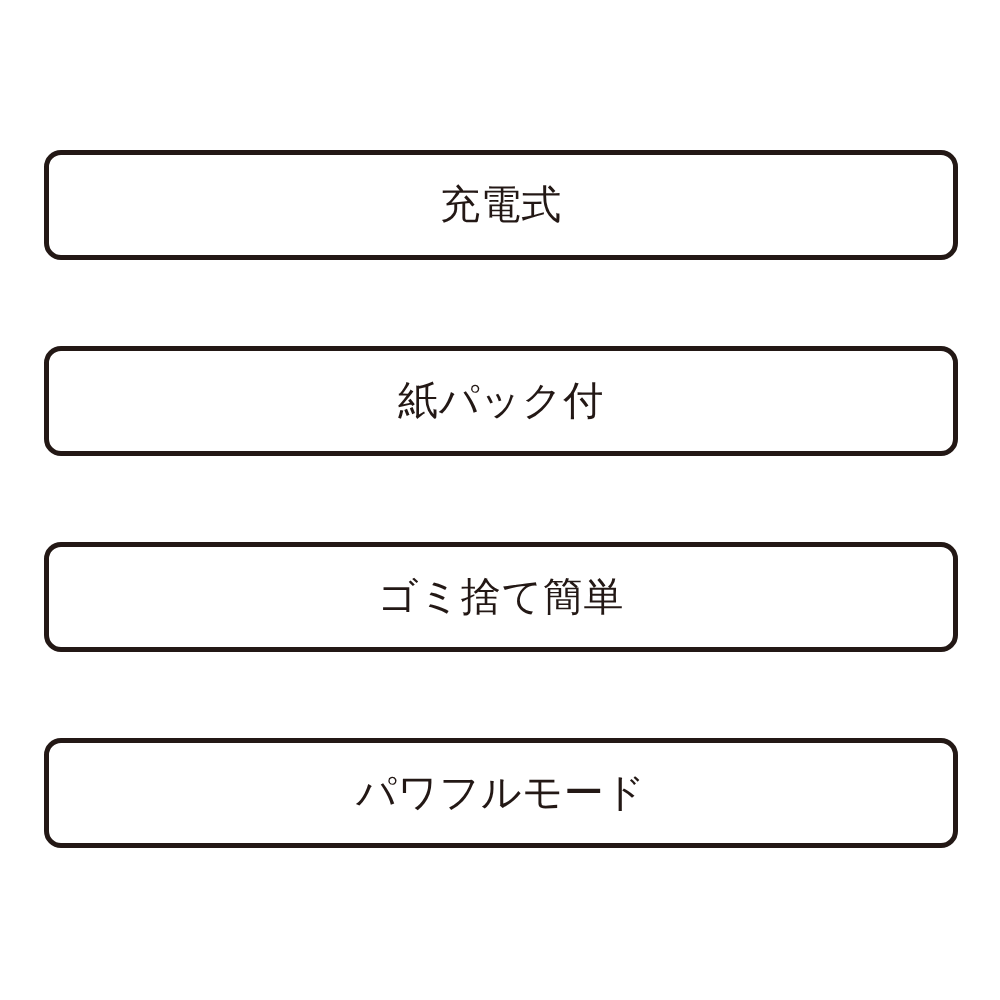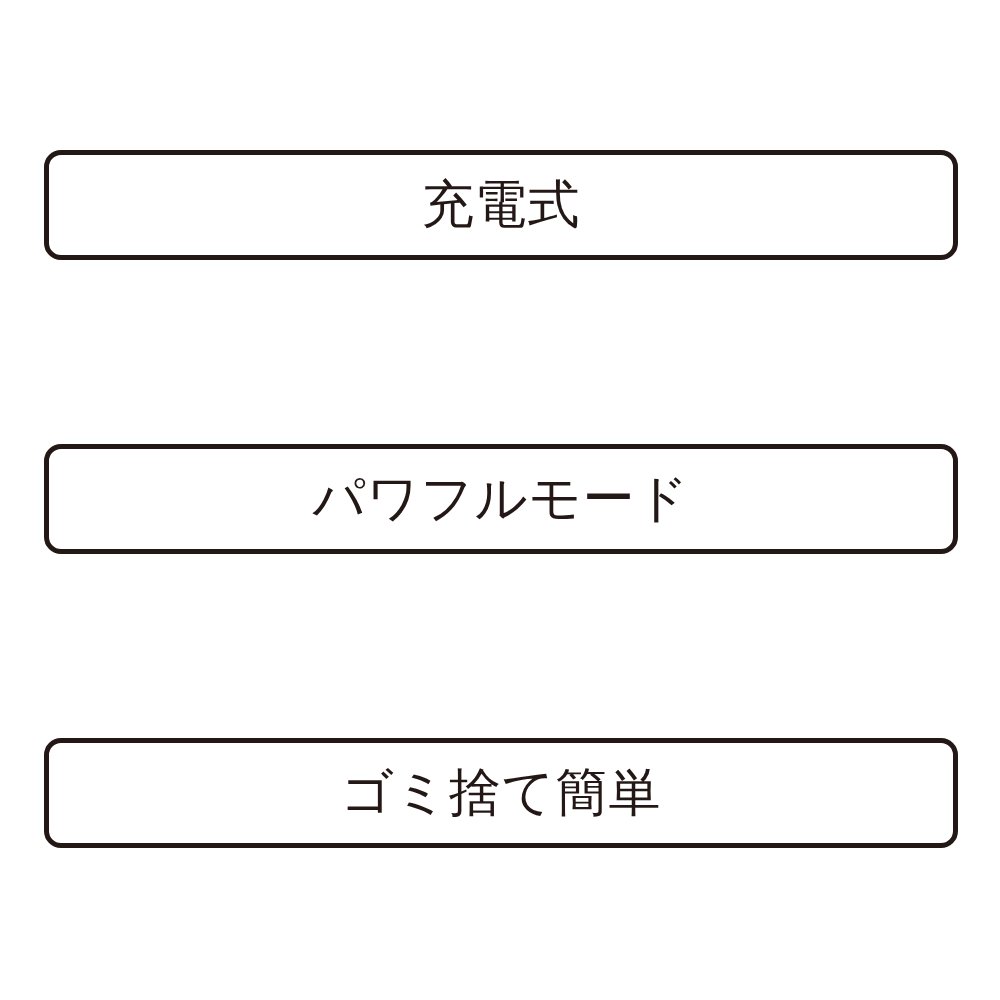--- a/index.html
+++ b/index.html
@@ -38,42 +38,45 @@
     background: #ffffff;
     display: flex;
     align-items: center;
     justify-content: center;
     user-select: none;
   }
 
   .badge-label {
     display: block;
     font-family: "Liberation Sans", "DejaVu Sans", sans-serif;
-    font-size: 52px;
+    font-size: 40px;
     font-weight: 400;
     line-height: 1;
     color: #231815;
     letter-spacing: 0.015em;
     white-space: nowrap;
     text-align: center;
     transform: translateY(-1px);
   }
 </style>
 </head>
 <body>
 
 <div id="badge-panel">
 
   <div class="badge">
     <span class="badge-label">充電式</span>
   </div>
 
+  <div class="badge">
+    <span class="badge-label">紙パック付</span>
+  </div>
 
+
+  <div class="badge">
+    <span class="badge-label">ゴミ捨て簡単</span>
+  </div>
 
   <div class="badge">
     <span class="badge-label">パワフルモード</span>
   </div>
 
-  <div class="badge">
-    <span class="badge-label">ゴミ捨て簡単</span>
-  </div>
-
 </div>
 
 </body></html>

